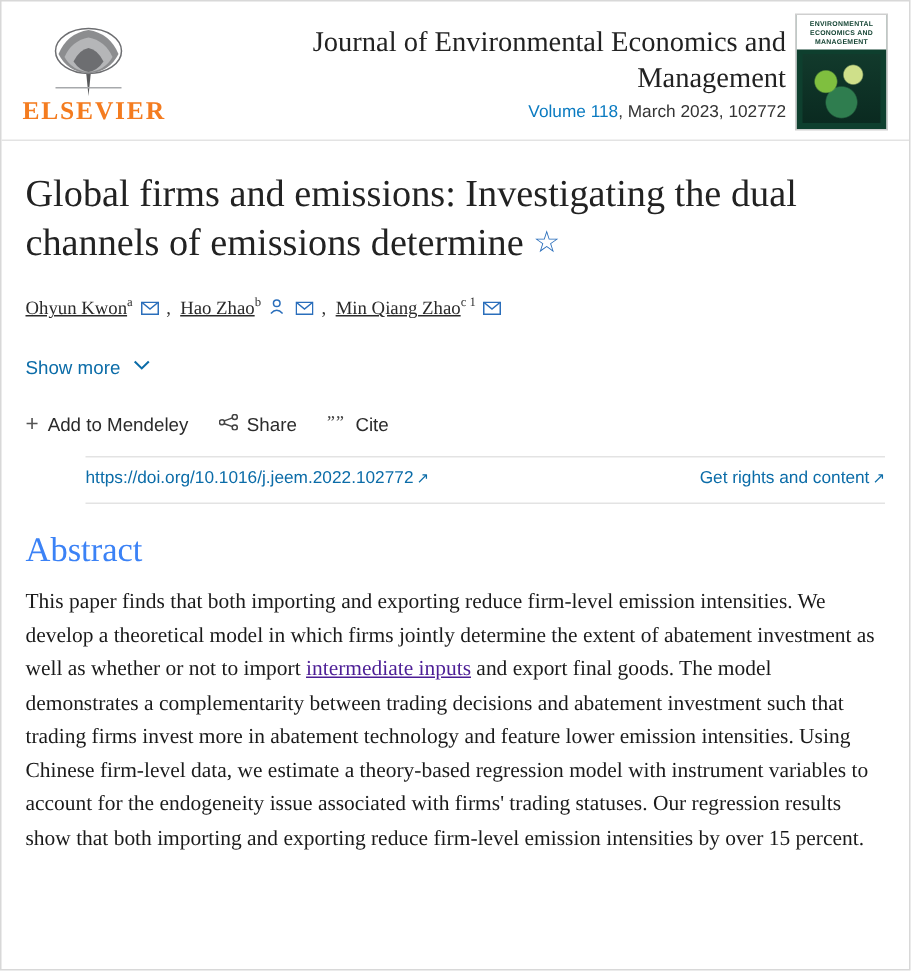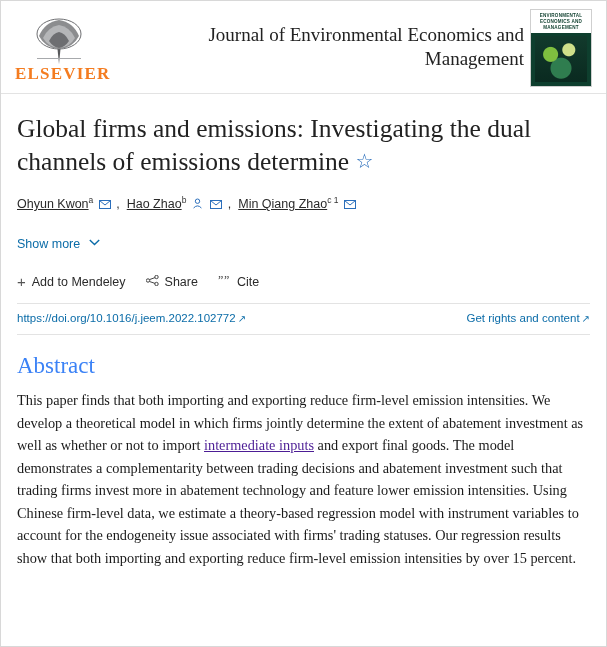--- a/index.html
+++ b/index.html
@@ -114,21 +114,21 @@
     margin: 6px 0 12px 0;
     font-weight: normal;
   }
   .star {
     color: #2a6ebb;
     font-size: 20px;
     vertical-align: 2px;
   }
 
   .authors {
-    font-family: Liberation Sans, sans-serif;
+    font-family: Liberation Serif, serif;
     font-size: 12.5px;
     color: #333;
     line-height: 20px;
     margin-bottom: 10px;
   }
   .author-name {
     text-decoration: underline;
     color: #2a2a2a;
     cursor: pointer;
   }
@@ -183,20 +183,21 @@
 
   .doi-row {
     display: flex;
     justify-content: space-between;
     align-items: center;
     font-family: "Liberation Sans", sans-serif;
     font-size: 11.5px;
     padding: 8px 0 10px 0;
     border-top: 1px solid #e3e3e3;
     border-bottom: 1px solid #e3e3e3;
+    margin-left: 40px;
   }
   .doi-link, .rights-link {
     color: #0b6ca8;
     cursor: pointer;
     text-decoration: none;
   }
   .ext-arrow { font-size: 10px; margin-left: 2px; }
 
   .abstract-head {
     font-family: "Liberation Serif", serif;
@@ -234,20 +235,23 @@
           <path d="M18 24 q5 -11 16 -13 q11 2 16 13 q-5 9 -16 10 q-11 -1 -16 -10 Z" fill="#b5b6b8"></path>
           <path d="M24 27 q4 -8 10 -9 q6 1 10 9 q-4 6 -10 7 q-6 -1 -10 -7 Z" fill="#6d6e71"></path>
           <rect x="12" y="44" width="44" height="1" fill="#a7a9ac"></rect>
         </g>
       </svg>
       <div class="publisher-name">ELSEVIER</div>
     </div>
 
     <div class="journal-title-block">
       <div class="journal-title">Journal of Environmental Economics and Management</div>
+      <div class="journal-issue">
+        <span class="vol-link">Volume 118</span><span>, March 2023, 102772</span>
+      </div>
     </div>
 
     <div class="cover-thumb">
       <div class="cov-top">
         <div>ENVIRONMENTAL</div>
         <div>ECONOMICS AND</div>
         <div>MANAGEMENT</div>
       </div>
       <div class="cov-img"></div>
       <div class="cov-bot">ScienceDirect</div>

